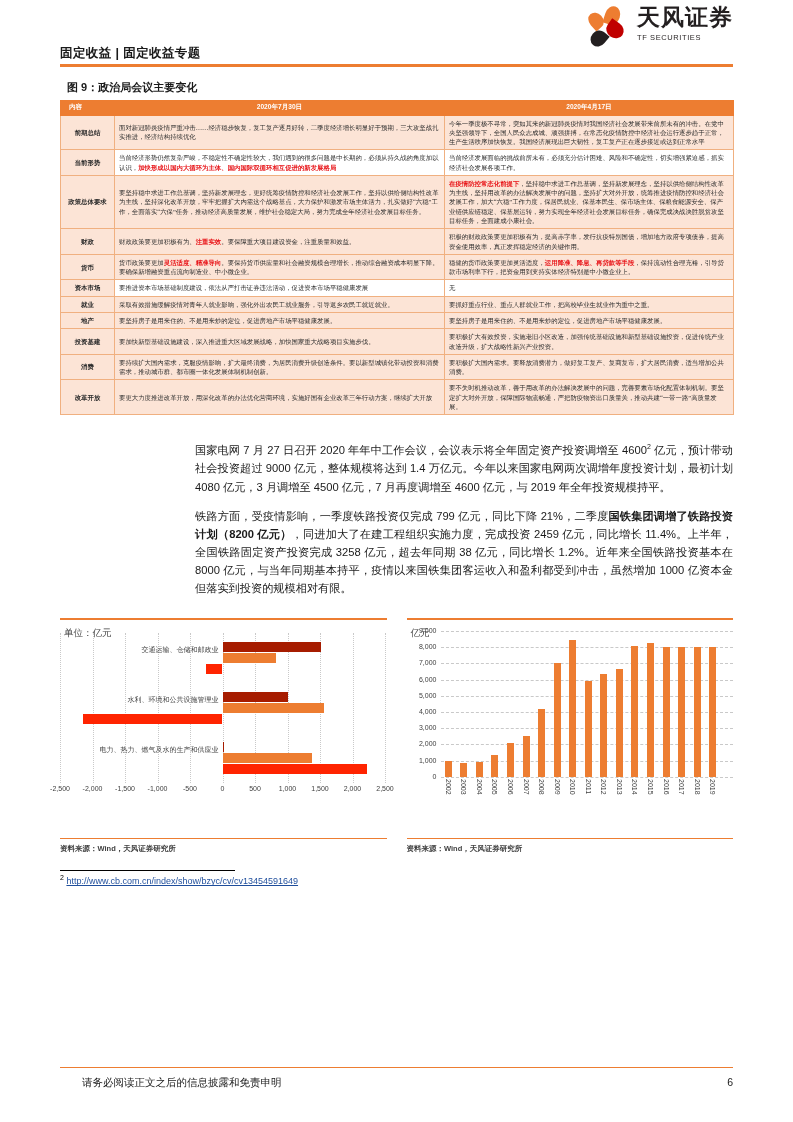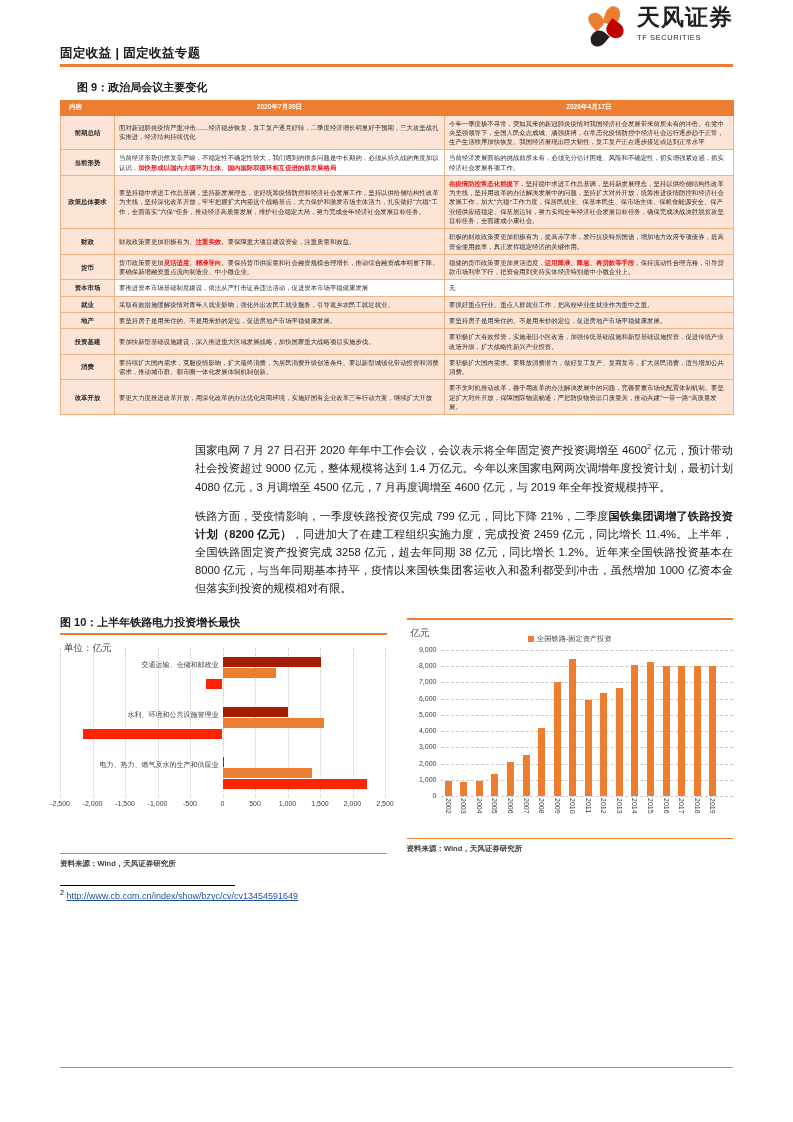--- a/index.html
+++ b/index.html
@@ -18,21 +18,21 @@
   .hdr { position:relative; height:62px; display:flex; align-items:flex-end; }
   .hdr-title { font-size:12.5px; font-weight:bold; color:#1a1a1a; letter-spacing:.4px; }
   .hdr-logo { position:absolute; right:0; top:6px; display:flex; align-items:flex-start; gap:7px; }
   .logo-mark { width:42px; height:44px; position:relative; }
   .lm { position:absolute; border-radius:50% 50% 50% 0; }
   .logo-txt-cn { font-size:23px; font-weight:bold; color:#231f20; line-height:1; letter-spacing:1px; }
   .logo-txt-en { font-size:7.5px; color:#231f20; letter-spacing:.6px; margin-top:4px; }
   .hdr-rule { height:2.5px; background:#ED7D31; margin-top:2px; }
 
   
-  .fig-cap { font-size:11px; font-weight:bold; color:#1a1a1a; margin:13px 0 5px 17px; }
+  .fig-cap { font-size:11px; font-weight:bold; color:#1a1a1a; margin:13px 0 5px 7px; }
   .fig-cap .num { color:#1a1a1a; }
 
   
   table.pol { width:100%; border-collapse:collapse; table-layout:fixed; }
   table.pol th {
     background:#ED7D31; color:#fff; font-size:6.6px; font-weight:bold;
     padding:2.5px 3px; text-align:center; border:.5px solid #ED7D31;
   }
   table.pol th.c0 { text-align:left; padding-left:8px; }
   table.pol td {
@@ -185,23 +185,20 @@
   </table>
 
   <div class="body-wrap">
     <p class="para"><span>国家电网 7 月 27 日召开 2020 年年中工作会议，会议表示将全年固定资产投资调增至 4600</span><sup>2</sup><span> 亿元，预计带动社会投资超过 9000 亿元，整体规模将达到 1.4 万亿元。今年以来国家电网两次调增年度投资计划，最初计划 4080 亿元，3 月调增至 4500 亿元，7 月再度调增至 4600 亿元，与 2019 年全年投资规模持平。</span></p>
     <p class="para"><span>铁路方面，受疫情影响，一季度铁路投资仅完成 799 亿元，同比下降 21%，二季度</span><b class="em">国铁集团调增了铁路投资计划（8200 亿元）</b><span>，同进加大了在建工程组织实施力度，完成投资 2459 亿元，同比增长 11.4%。上半年，全国铁路固定资产投资完成 3258 亿元，超去年同期 38 亿元，同比增长 1.2%。近年来全国铁路投资基本在 8000 亿元，与当年同期基本持平，疫情以来国铁集团客运收入和盈利都受到冲击，虽然增加 1000 亿资本金但落实到投资的规模相对有限。</span></p>
   </div>
 
   <div class="charts">
 
     <div class="chart-box">
-      <div class="fig-cap" style="margin:0 0 3px 0;">
-        <span>图 10：</span><span>上半年铁路电力投资增长最快</span>
-      </div>
       <div class="chart-rule"></div>
       <div class="chart-inner">
         <div class="unit">单位：亿元</div>
         <div class="c10-plot" id="c10-plot">
             <div style="left: 0px;"></div>
             <div style="position: absolute; top: 0px; bottom: 0px; width: 0px; border-left: 1px dotted rgb(201, 201, 201); left: 0px;"></div>
             <div style="left: 32.5px;"></div>
             <div style="position: absolute; top: 0px; bottom: 0px; width: 0px; border-left: 1px dotted rgb(201, 201, 201); left: 32.5px;"></div>
             <div style="left: 65px;"></div>
             <div style="position: absolute; top: 0px; bottom: 0px; width: 0px; border-left: 1px dotted rgb(201, 201, 201); left: 65px;"></div>
@@ -249,23 +246,20 @@
           </div>
       </div>
       <div class="chart-rule"></div>
       <div class="src">资料来源：Wind，天风证券研究所</div>
     </div>
 
     <div class="chart-box">
       <div class="chart-rule"></div>
       <div class="chart-inner">
         <div class="unit">亿元</div>
-        <div class="legend" id="c11-legend">
-            <span><span class="sw" style="background:#ED7D31"></span><i>全国铁路-固定资产投资</i></span>
-          </div>
         <div class="c11-plot" id="c11-plot">
             <div class="c11-row" style="top: 146px;">
               <b>0</b>
             </div>
             <div class="c11-row" style="top: 129.778px;">
               <b>1,000</b>
             </div>
             <div class="c11-row" style="top: 113.556px;">
               <b>2,000</b>
             </div>
@@ -335,14 +329,18 @@
     </div>
   </div>
 
   <div class="fn-rule"></div>
   <div class="fn">
     <sup>2</sup>
     <a href="#">http://www.cb.com.cn/index/show/bzyc/cv/cv13454591649</a>
   </div>
 
   <div class="foot-rule"></div>
+  <div class="foot">
+    <span>请务必阅读正文之后的信息披露和免责申明</span>
+    <span>6</span>
+  </div>
 
 </div>
 
 </body></html>

